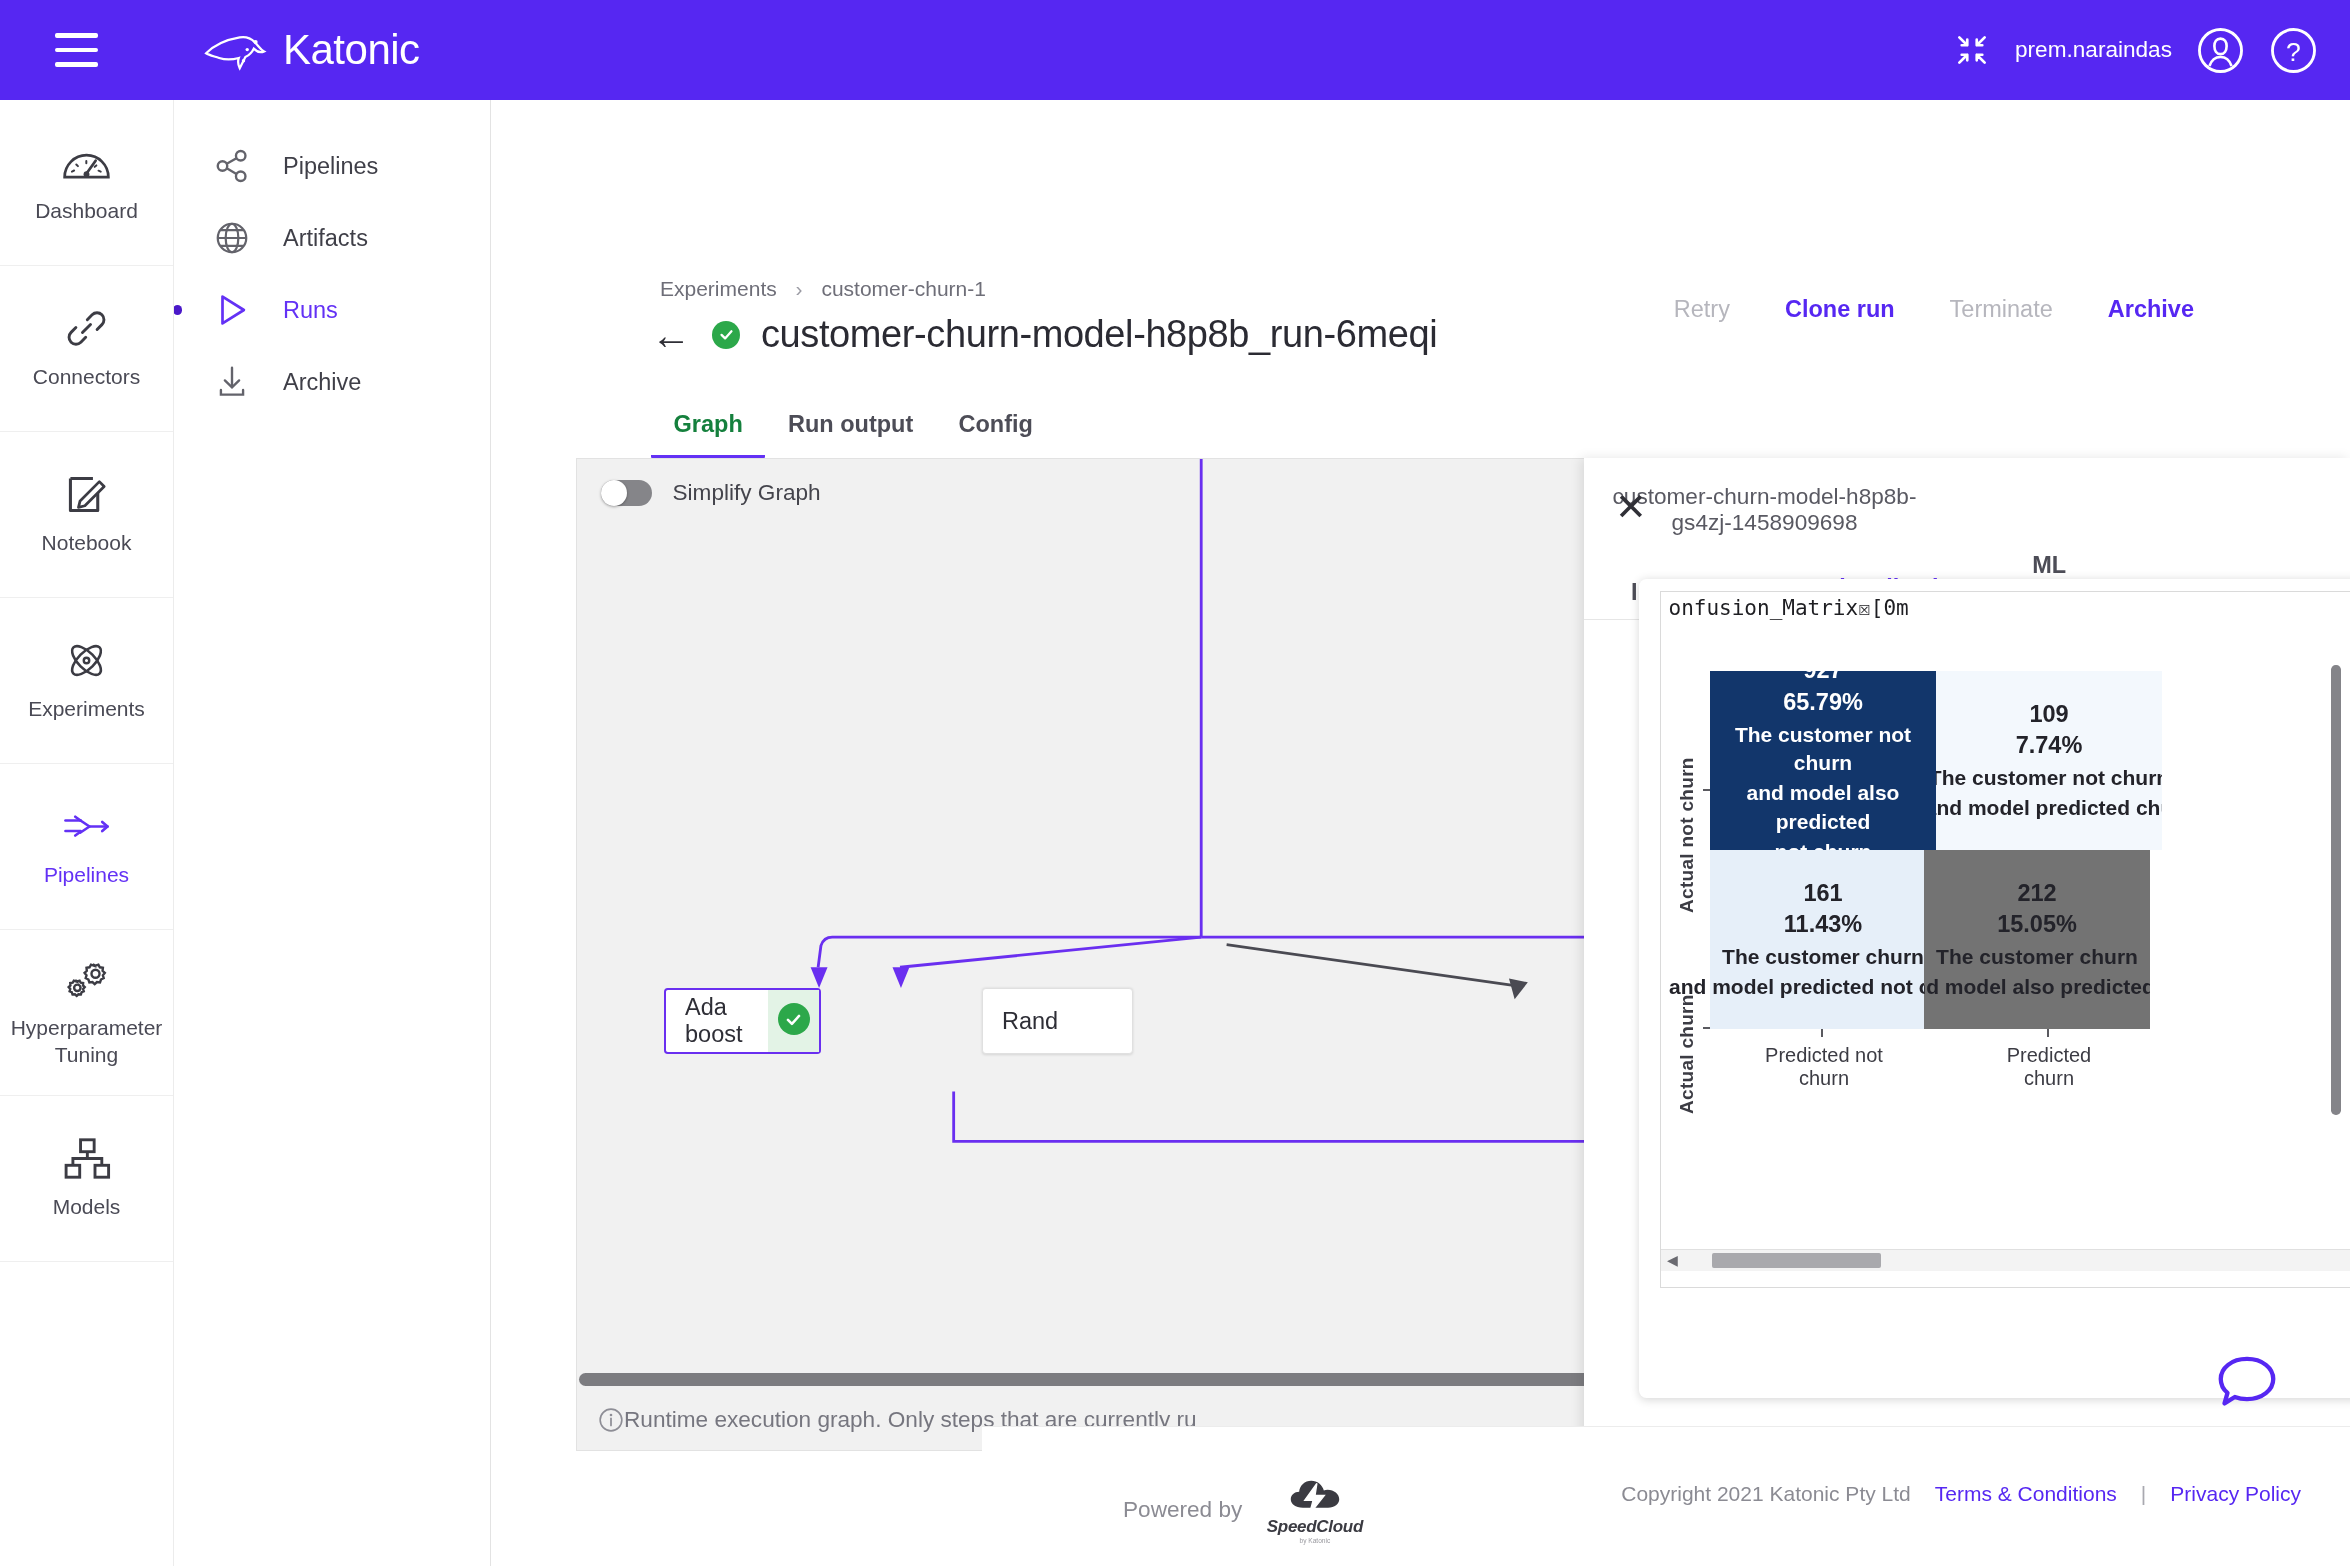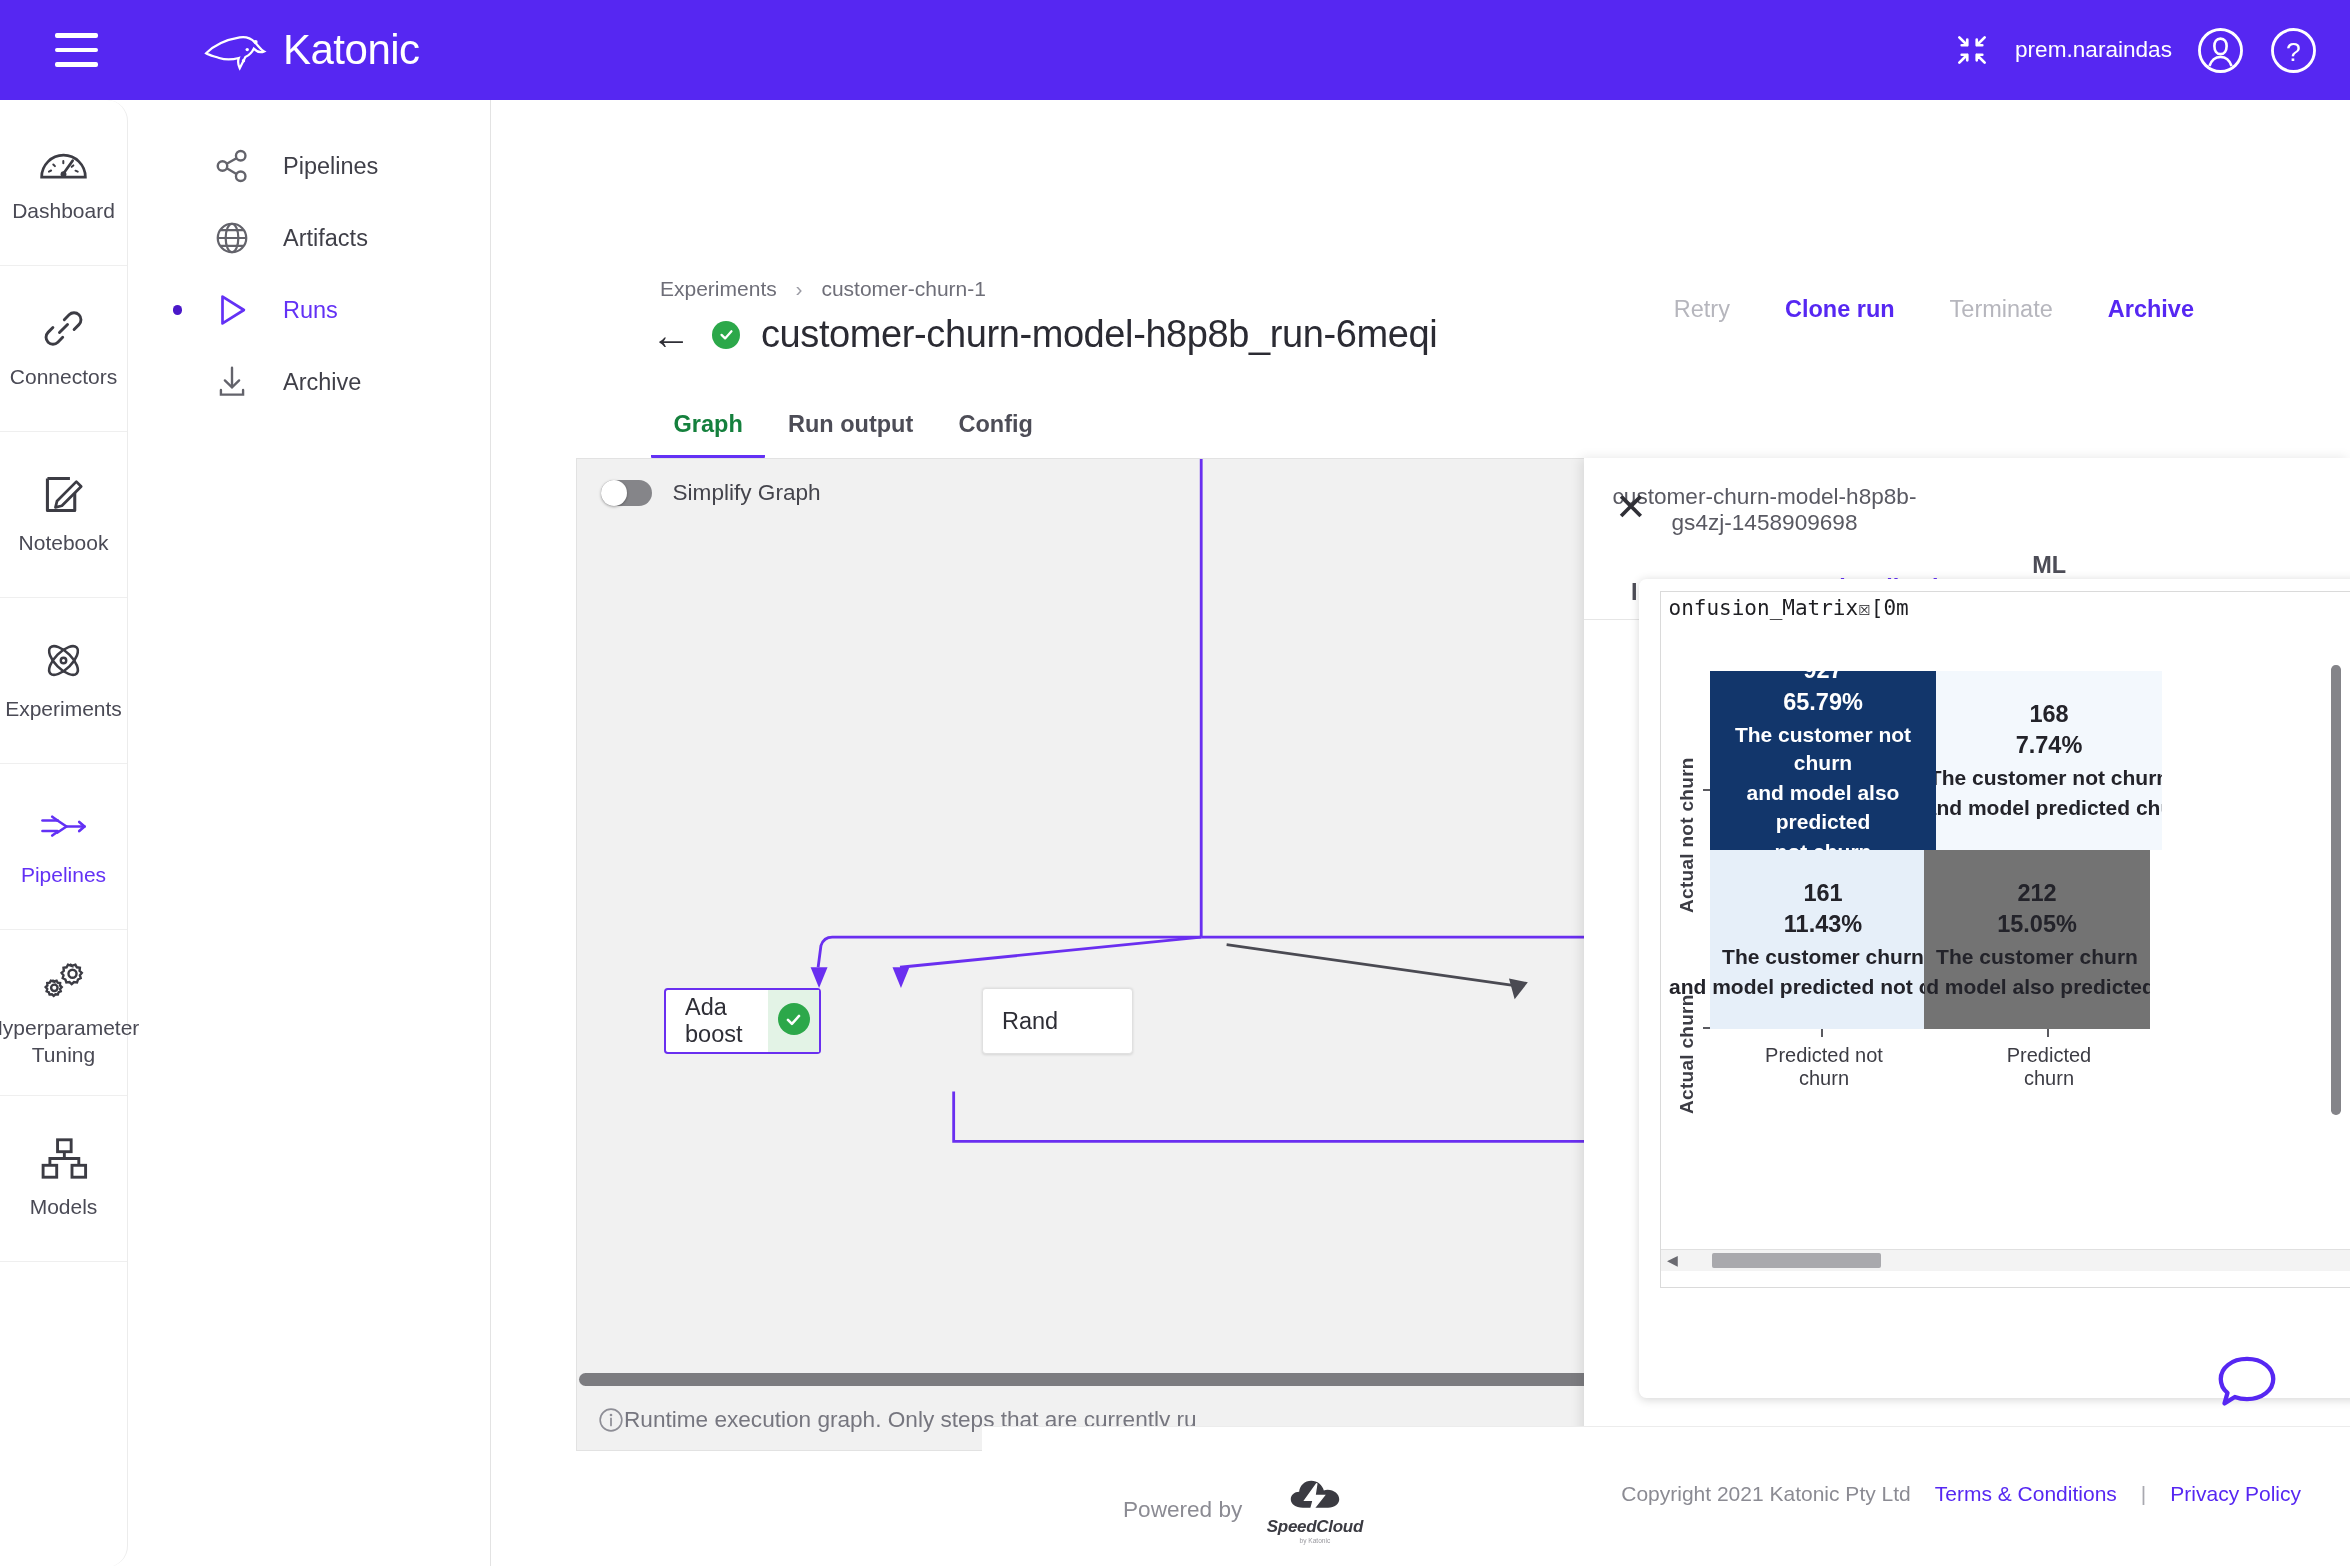--- a/index.html
+++ b/index.html
@@ -21,22 +21,22 @@
   .brand { margin-left: 104px; display: flex; align-items: center; gap: 13px; }
   .brand-logo { width: 68px; height: 43px; }
   .brand-name { color: #fff; font-size: 42px; letter-spacing: -0.5px; font-weight: 400; }
   .topbar-right { margin-left: auto; display: flex; align-items: center; gap: 24px; margin-right: 32px; }
   .compress-icon { width: 38px; height: 38px; }
   .username { color: #fff; font-size: 22.6px; }
   .avatar-ic, .help-ic { width: 49px; height: 49px; }
 
   
   .rail {
-    position: absolute; top: 100px; left: 0; width: 128px; bottom: 0;
-    background: #ffffff; border-right: 0.9px solid #ececec; z-index: 30; border-radius: 21px;
+    position: absolute; top: 100px; left: 0; width: 174px; bottom: 0;
+    background: #ffffff; border-right: 0.9px solid #ececec; z-index: 30;
   }
   .rail-item {
     height: 166px; display: flex; flex-direction: column;
     align-items: center; justify-content: center; gap: 13px;
     border-bottom: 0.9px solid #efefef; cursor: pointer;
   }
   .rail-item .lbl { font-size: 21px; color: #4a4a55; text-align: center; line-height: 1.25; }
   .rail-item.active .lbl { color: #6331f5; }
   .rail-ic { width: 51px; height: 45px; }
 
@@ -446,21 +446,21 @@
           <div class="cm-grid">
             <div class="cm-cell" style="left:0; top:0; width:226px; height:179px; background:#12366b; color:#ffffff;">
               <span class="big">927</span>
               <span class="pct">65.79%</span>
               <span class="desc">The customer not churn</span>
               <span class="desc">and model also predicted</span>
               <span class="desc">not churn</span>
             </div>
 
             <div class="cm-cell" style="left:226px; top:0; width:226px; height:179px; background:#f3f8fd; color:#23232a; overflow:hidden;">
-              <span class="big">168</span>
+              <span class="big">109</span>
               <span class="pct">7.74%</span>
               <span class="desc" style="white-space:nowrap;">The customer not churn</span>
               <span class="desc" style="white-space:nowrap;">and model predicted chu</span>
             </div>
 
             <div class="cm-cell" style="left:0; top:179px; width:226px; height:179px; background:#e6eff9; color:#23232a;">
               <span class="big">161</span>
               <span class="pct">11.43%</span>
               <span class="desc" style="white-space:nowrap;">The customer churn</span>
               <span class="desc" style="white-space:nowrap;">and model predicted not churn</span>

